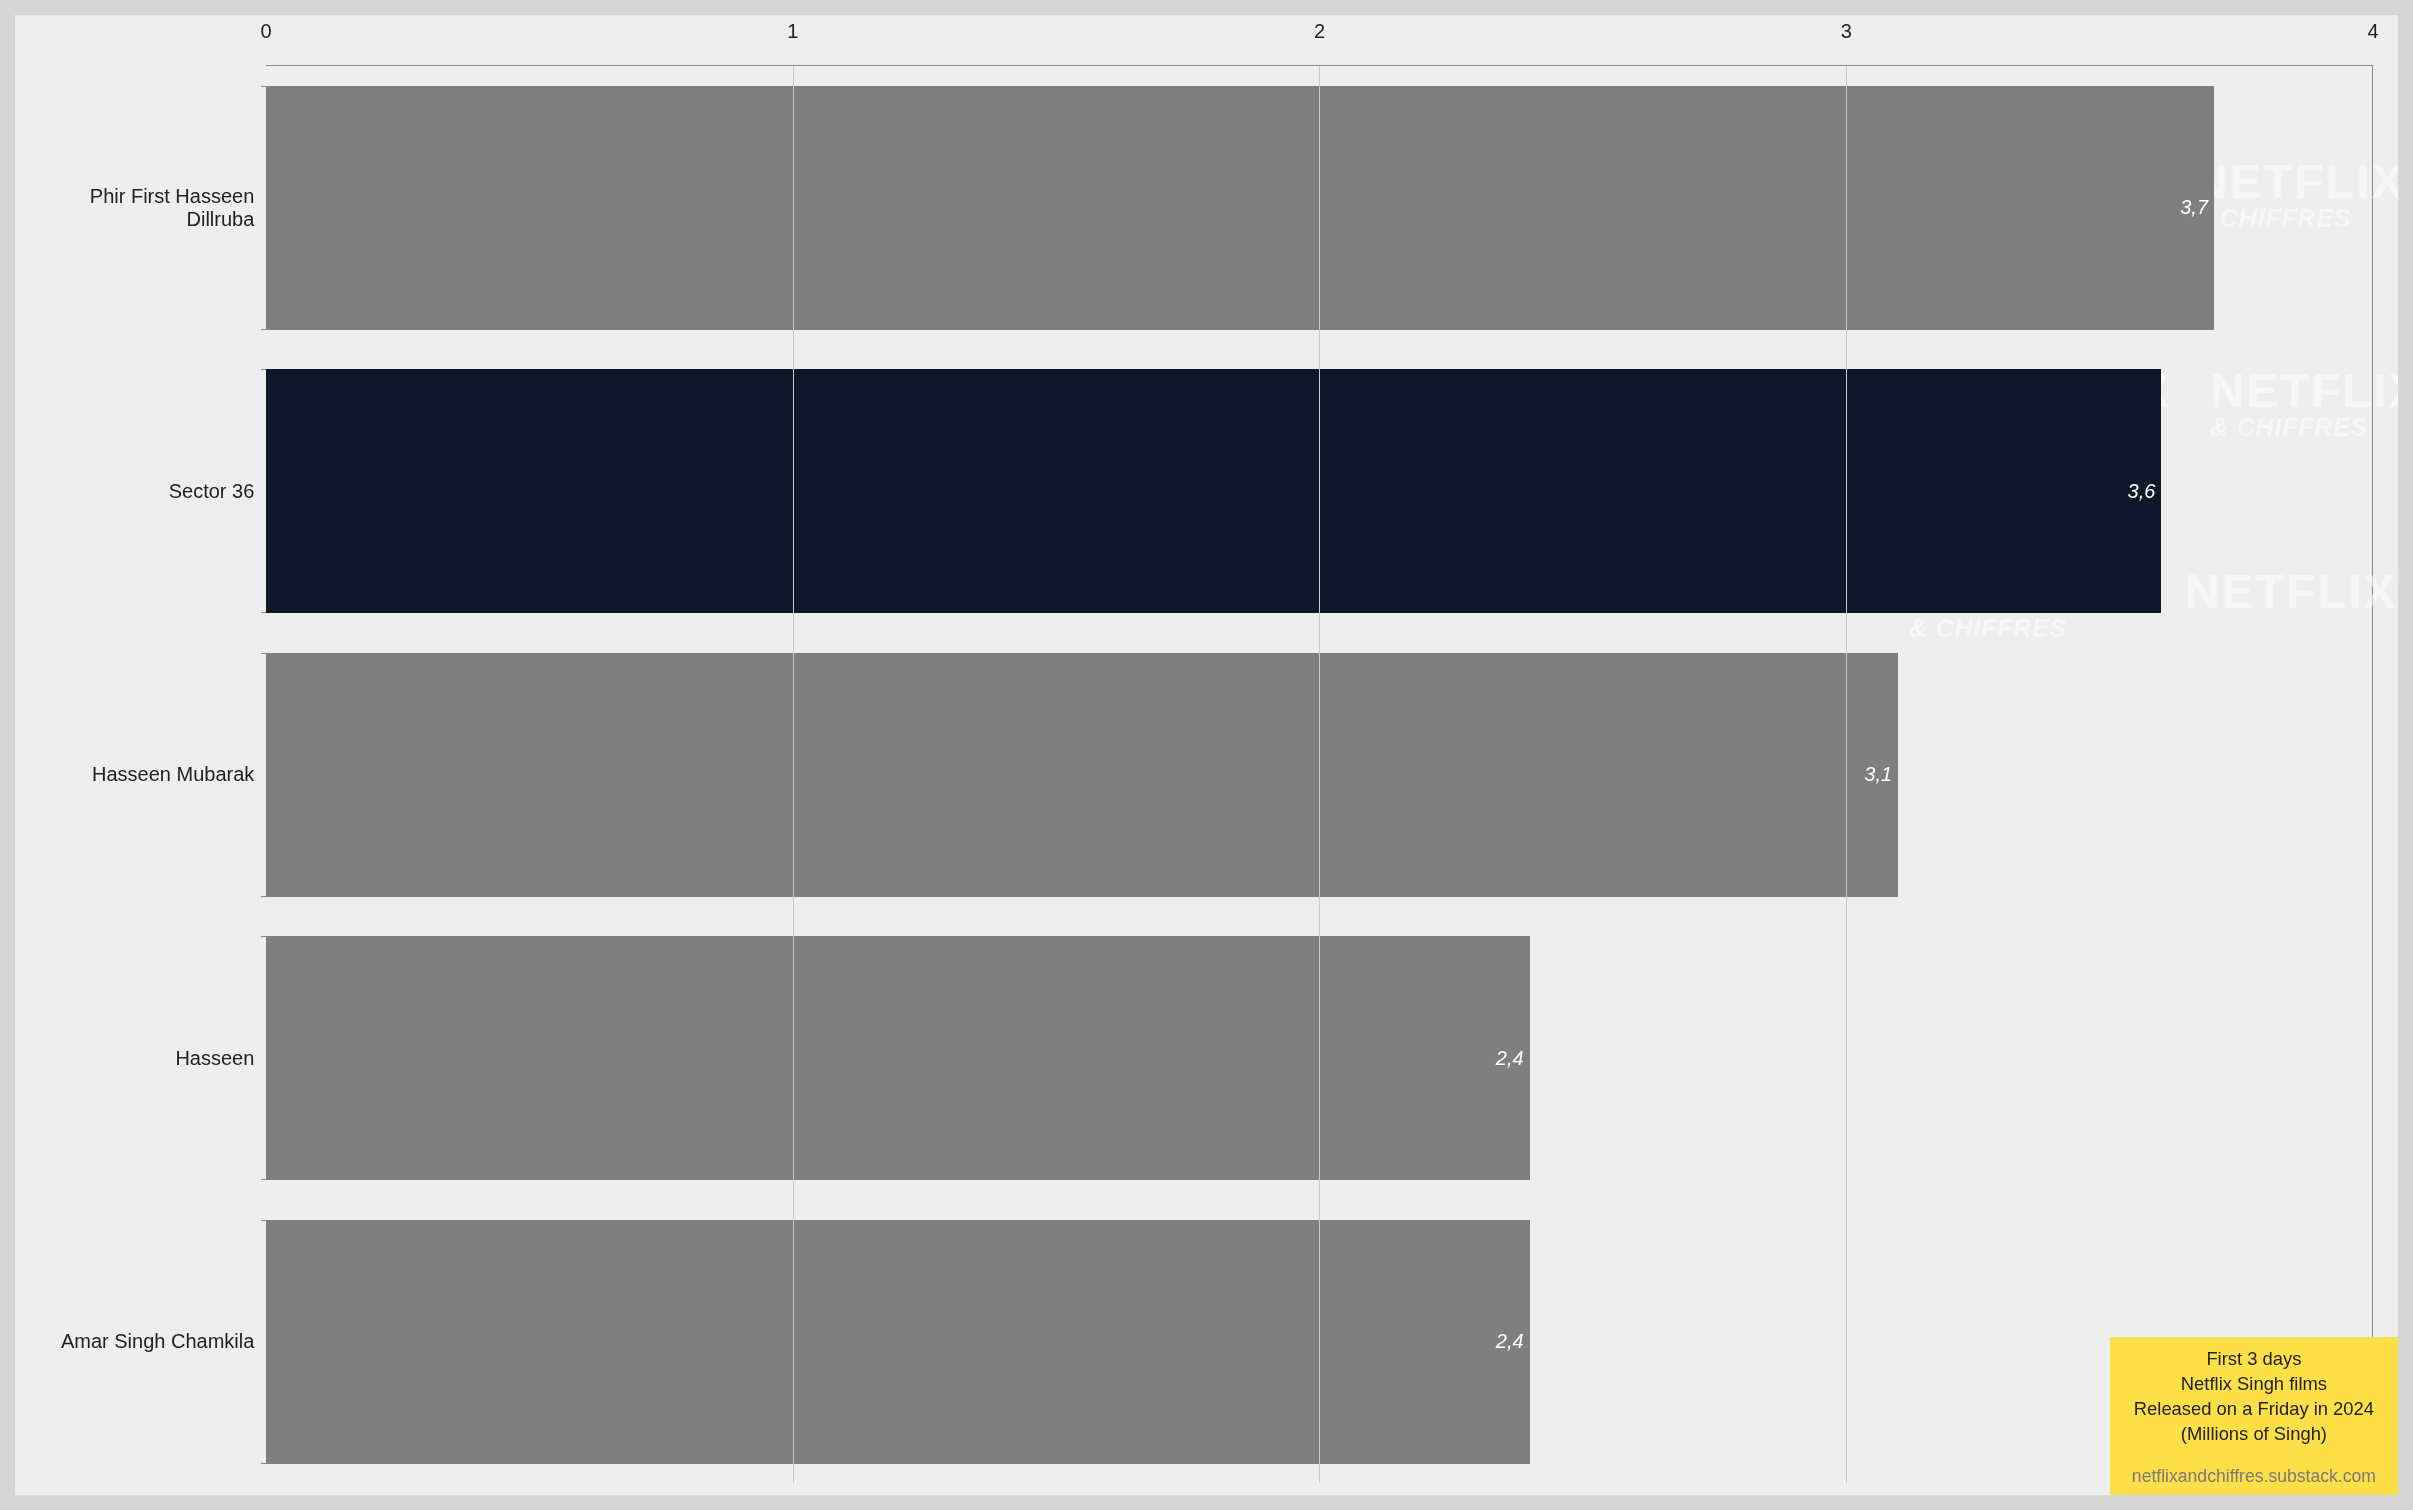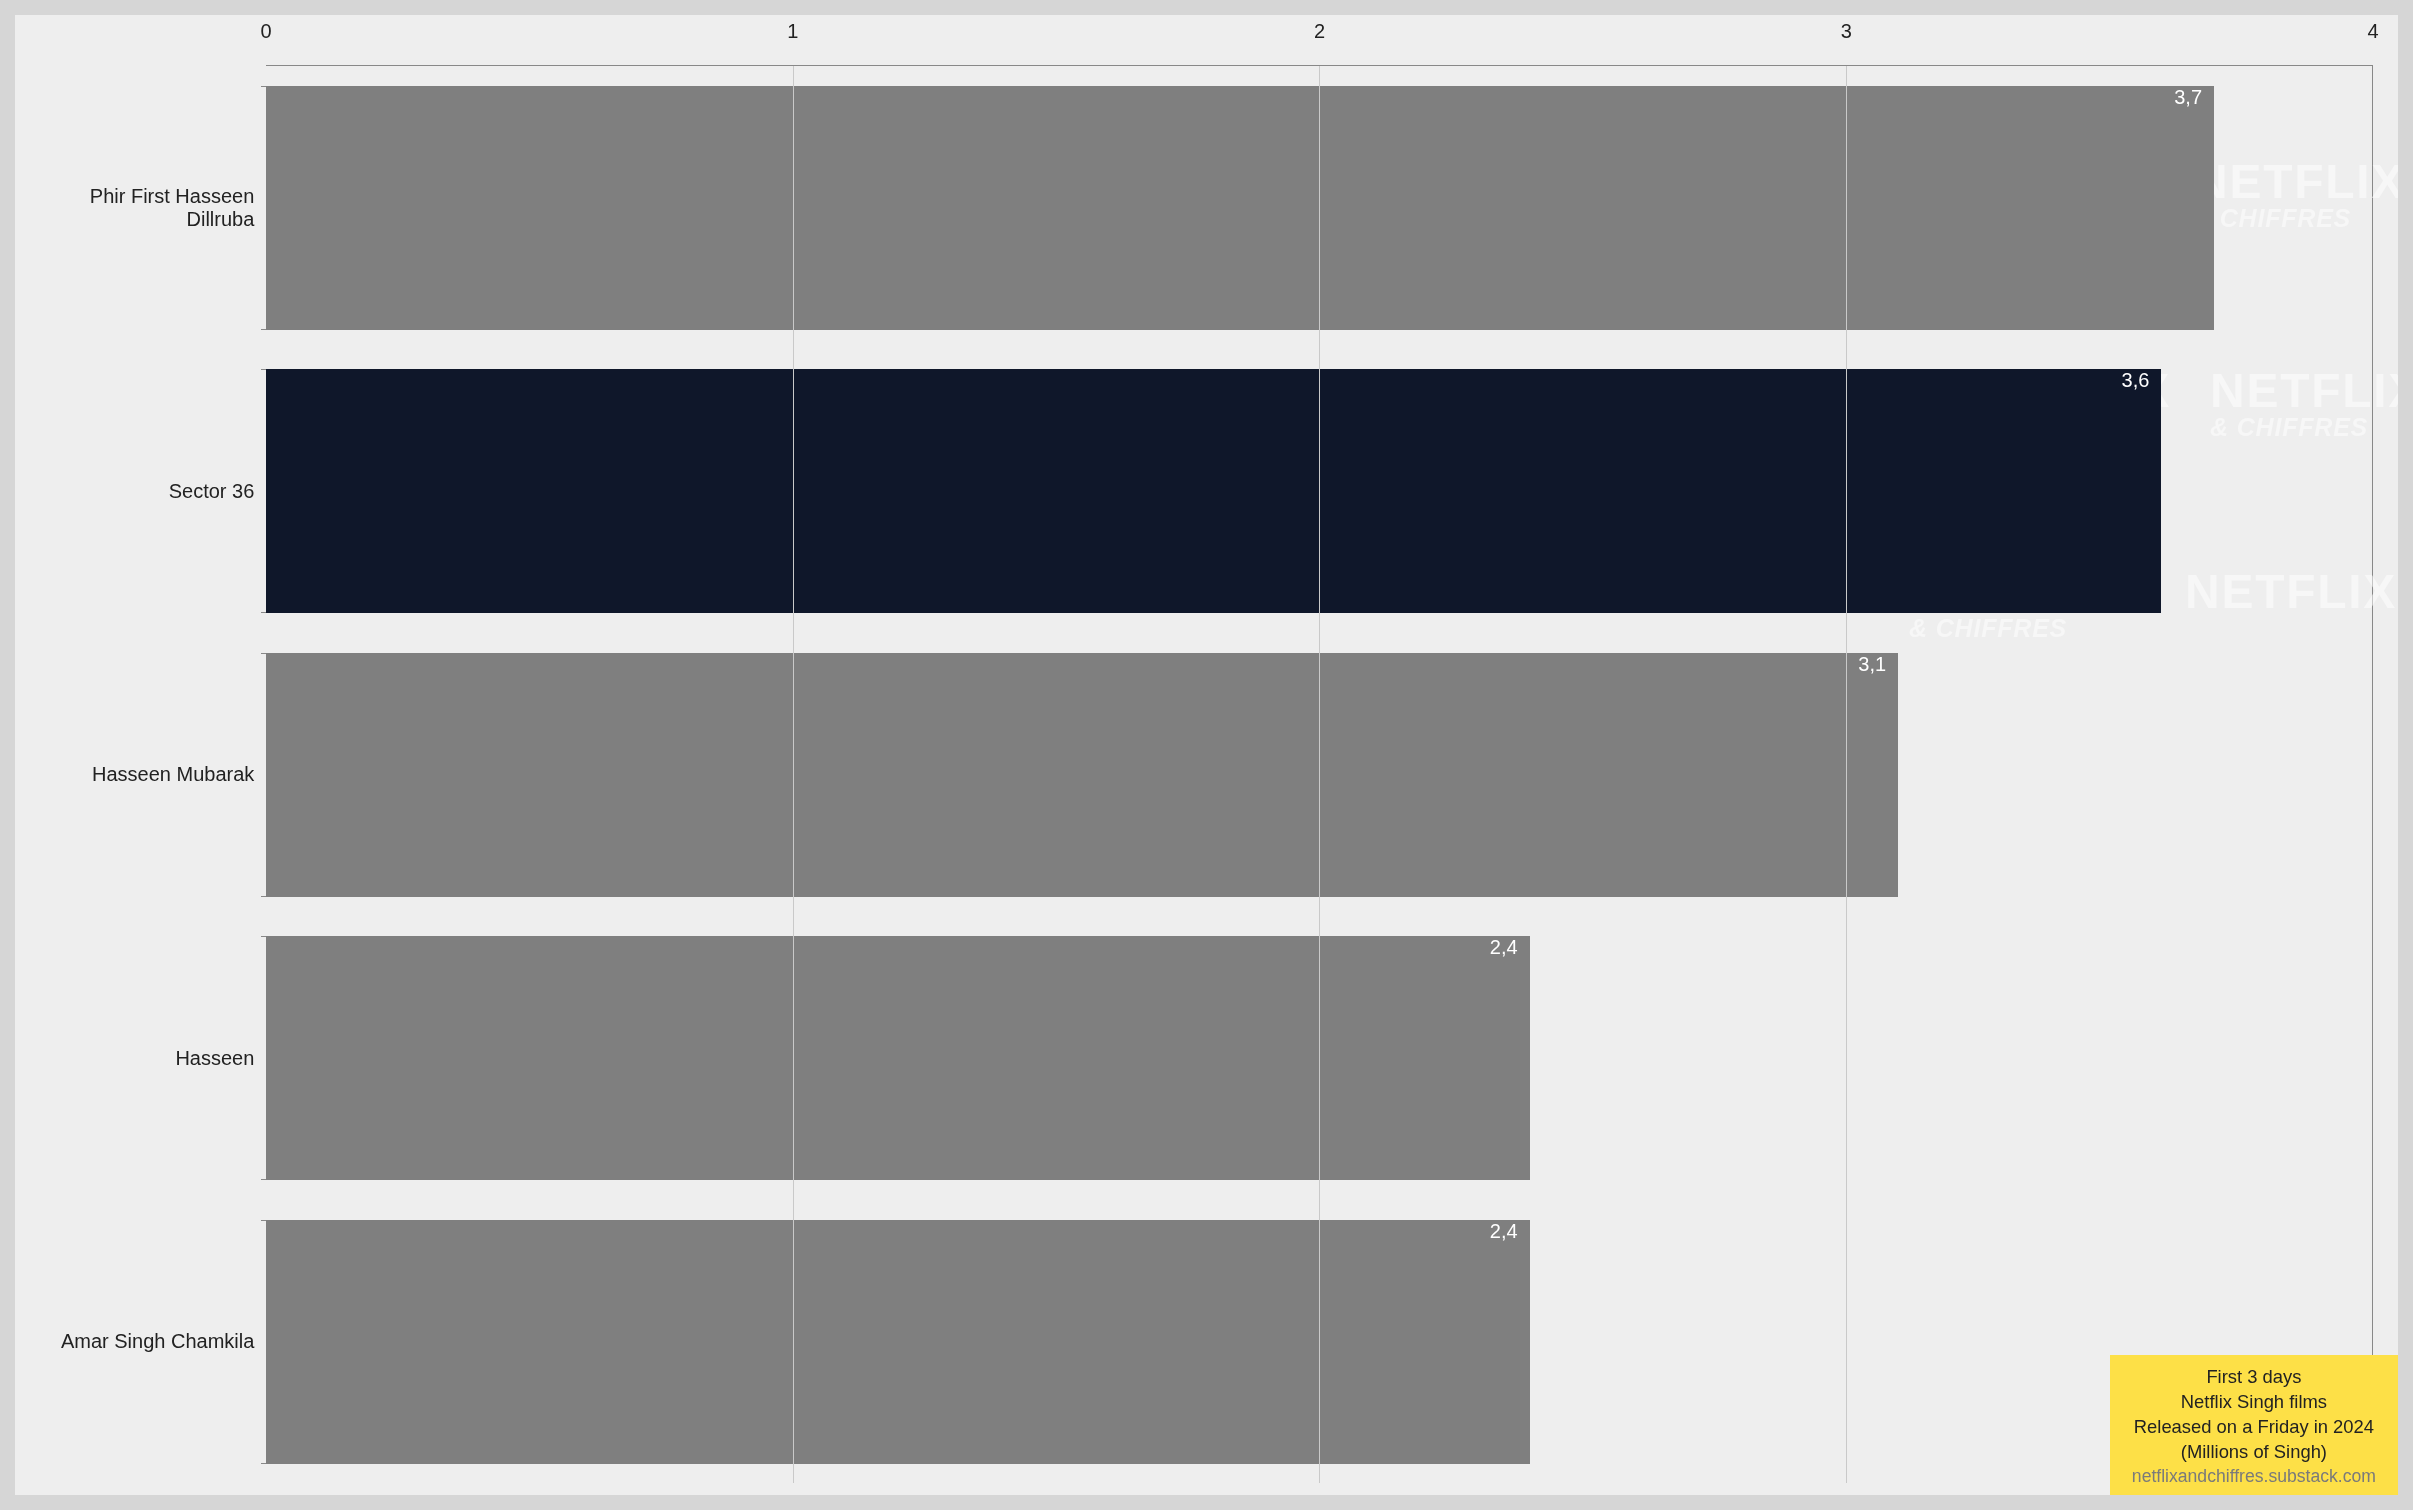--- a/index.html
+++ b/index.html
@@ -77,24 +77,26 @@
     padding-right: 11.7px;
     text-align: right;
     font-size: 20px;
     color: #222;
   }
   .bar {
     height: 86%;
     background: #7f7f7f;
     position: relative;
     display: flex;
+    align-items: center;
     justify-content: flex-end;
-    padding-right: 12px;
+    padding-right: 6px;
     color: #fff;
     font-size: 20px;
+    font-style: italic;
   }
   .bar.highlight { background: #0f172a; }
   .row-tick {
     position: absolute;
     left: -5px;
     width: 5px;
     height: 0;
     border-top: 0.8px solid #888;
   }
   .caption-box {
@@ -104,21 +106,21 @@
     background: #fde047;
     padding: 10px 22px 6.7px 22px;
     text-align: center;
     font-size: 18.4px;
     color: #222;
     line-height: 1.35;
   }
   .caption-credit {
     color: #7a7a7a;
     font-size: 17.6px;
-    margin-top: 0;
+    margin-top: 18px;
   }
   .watermark {
     position: absolute;
     color: rgba(255,255,255,0.5);
     font-weight: 800;
     letter-spacing: 1.7px;
     pointer-events: none;
     user-select: none;
     white-space: nowrap;
     line-height: 1;

